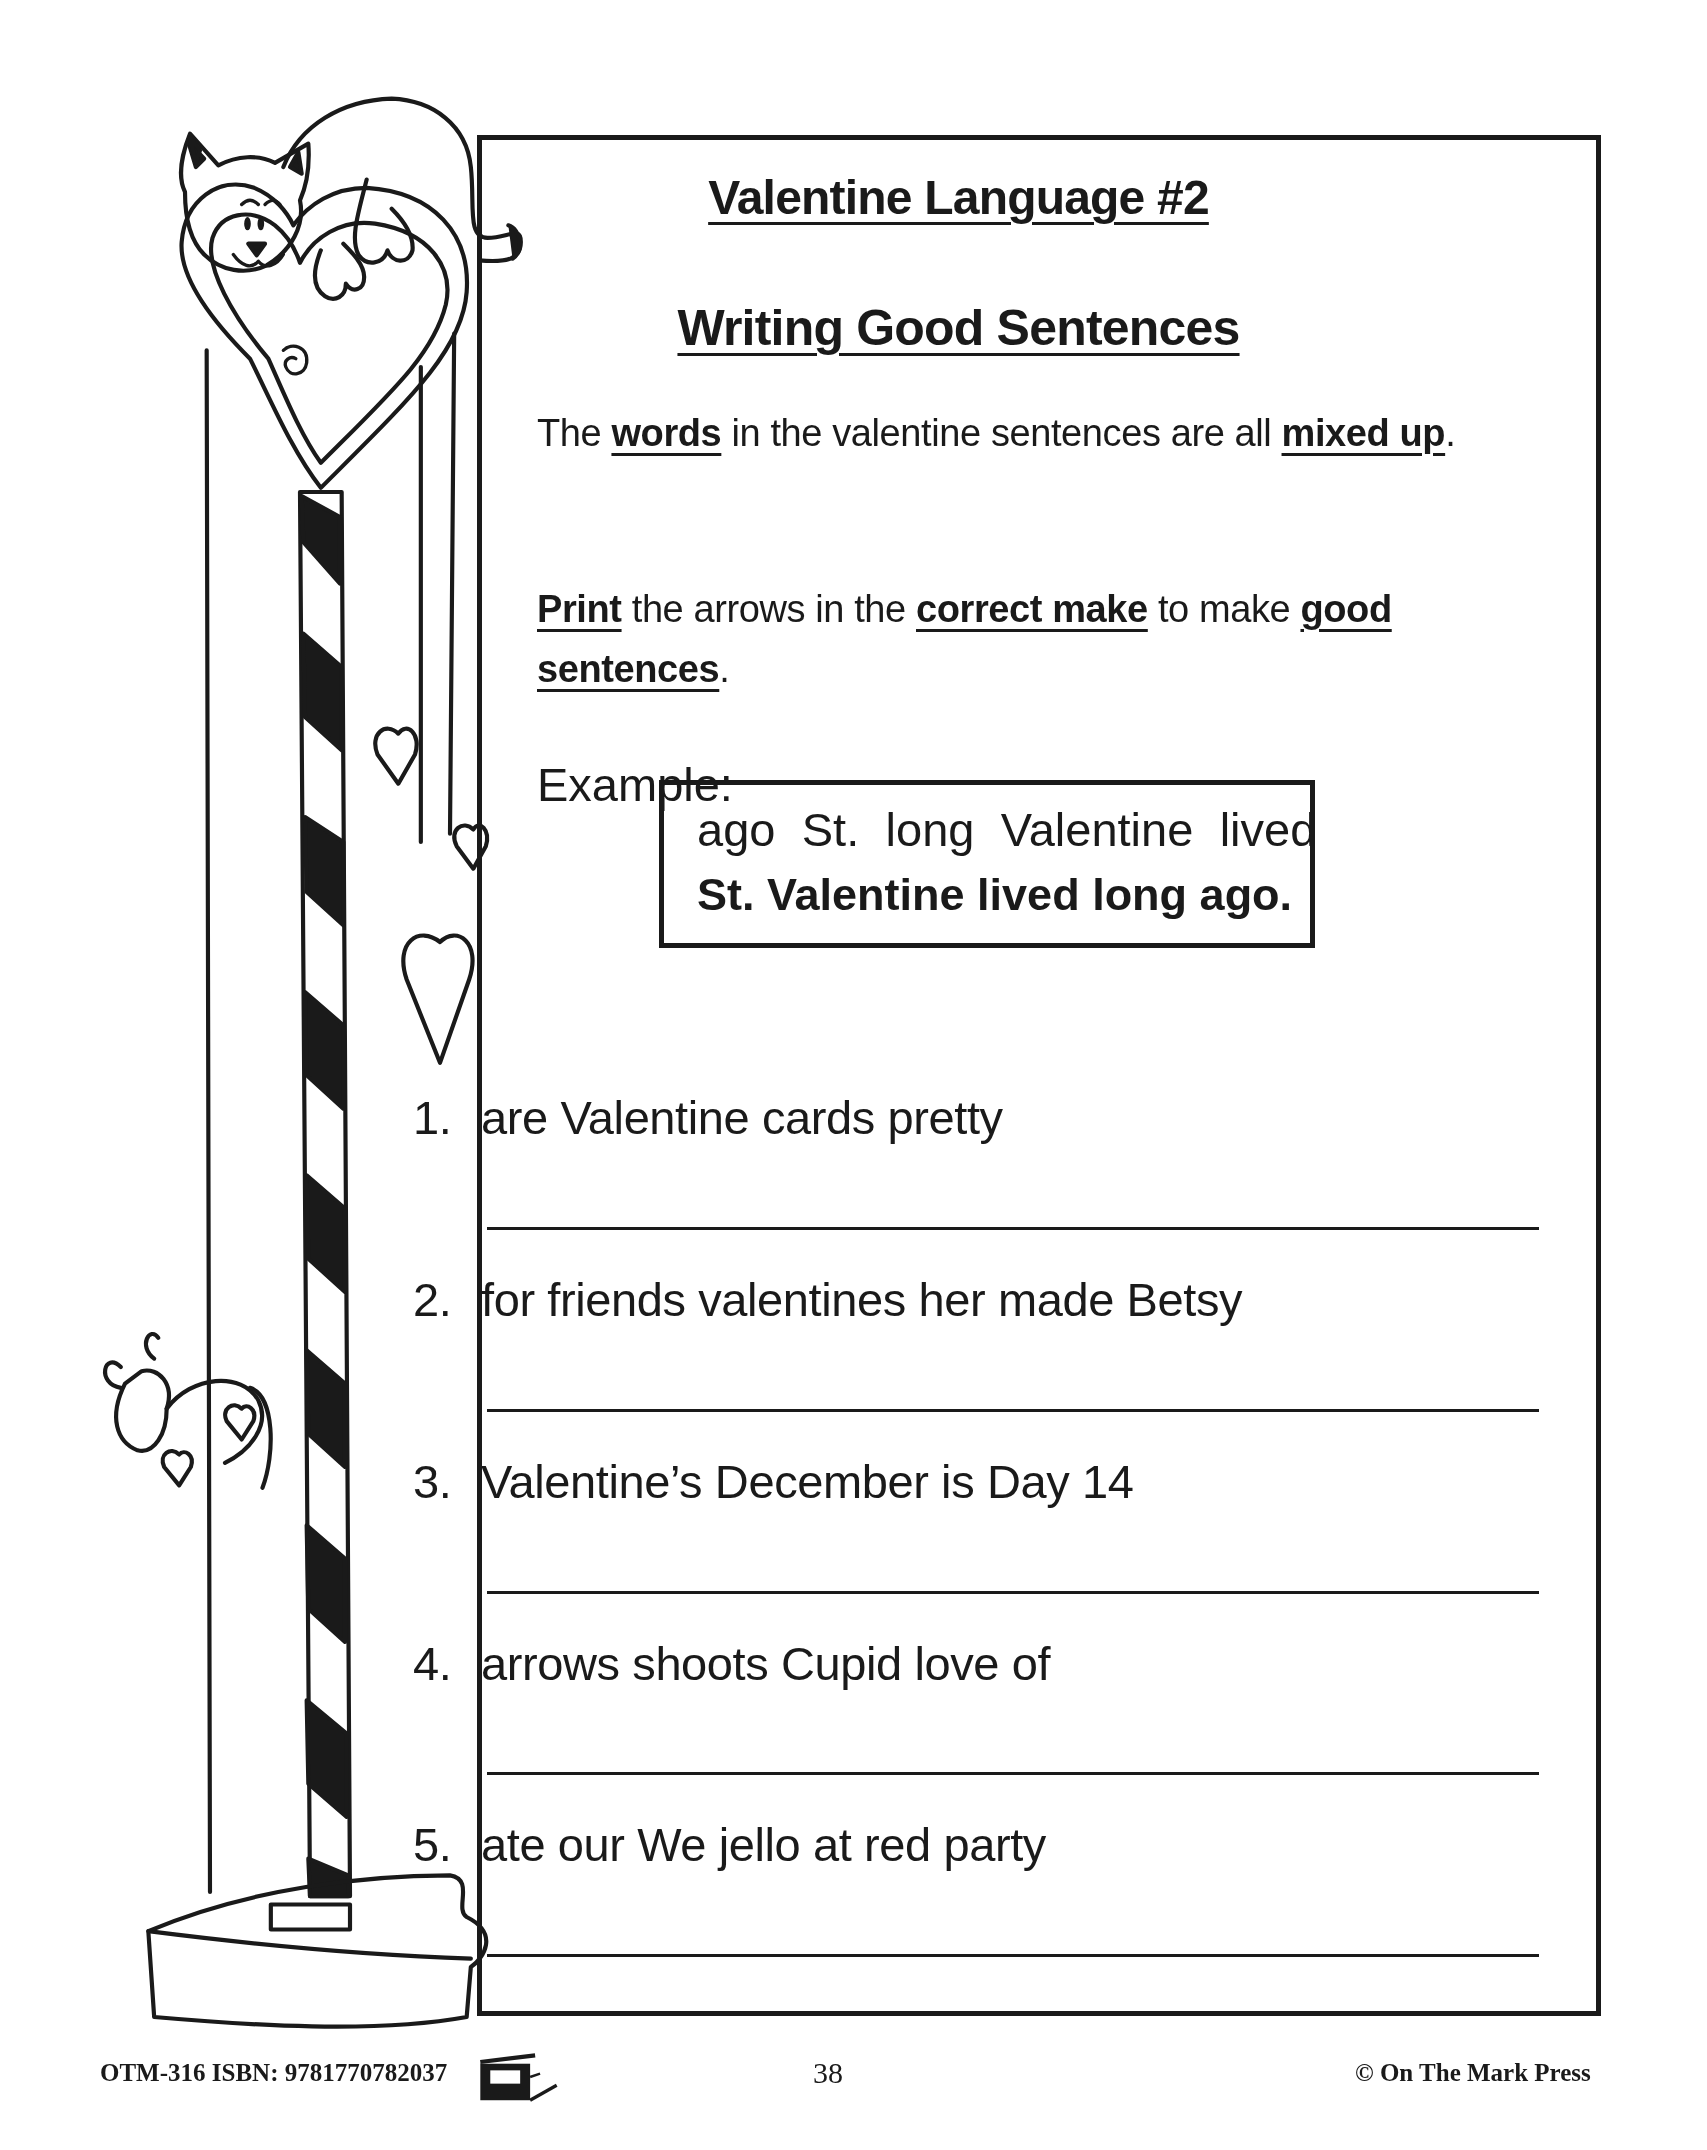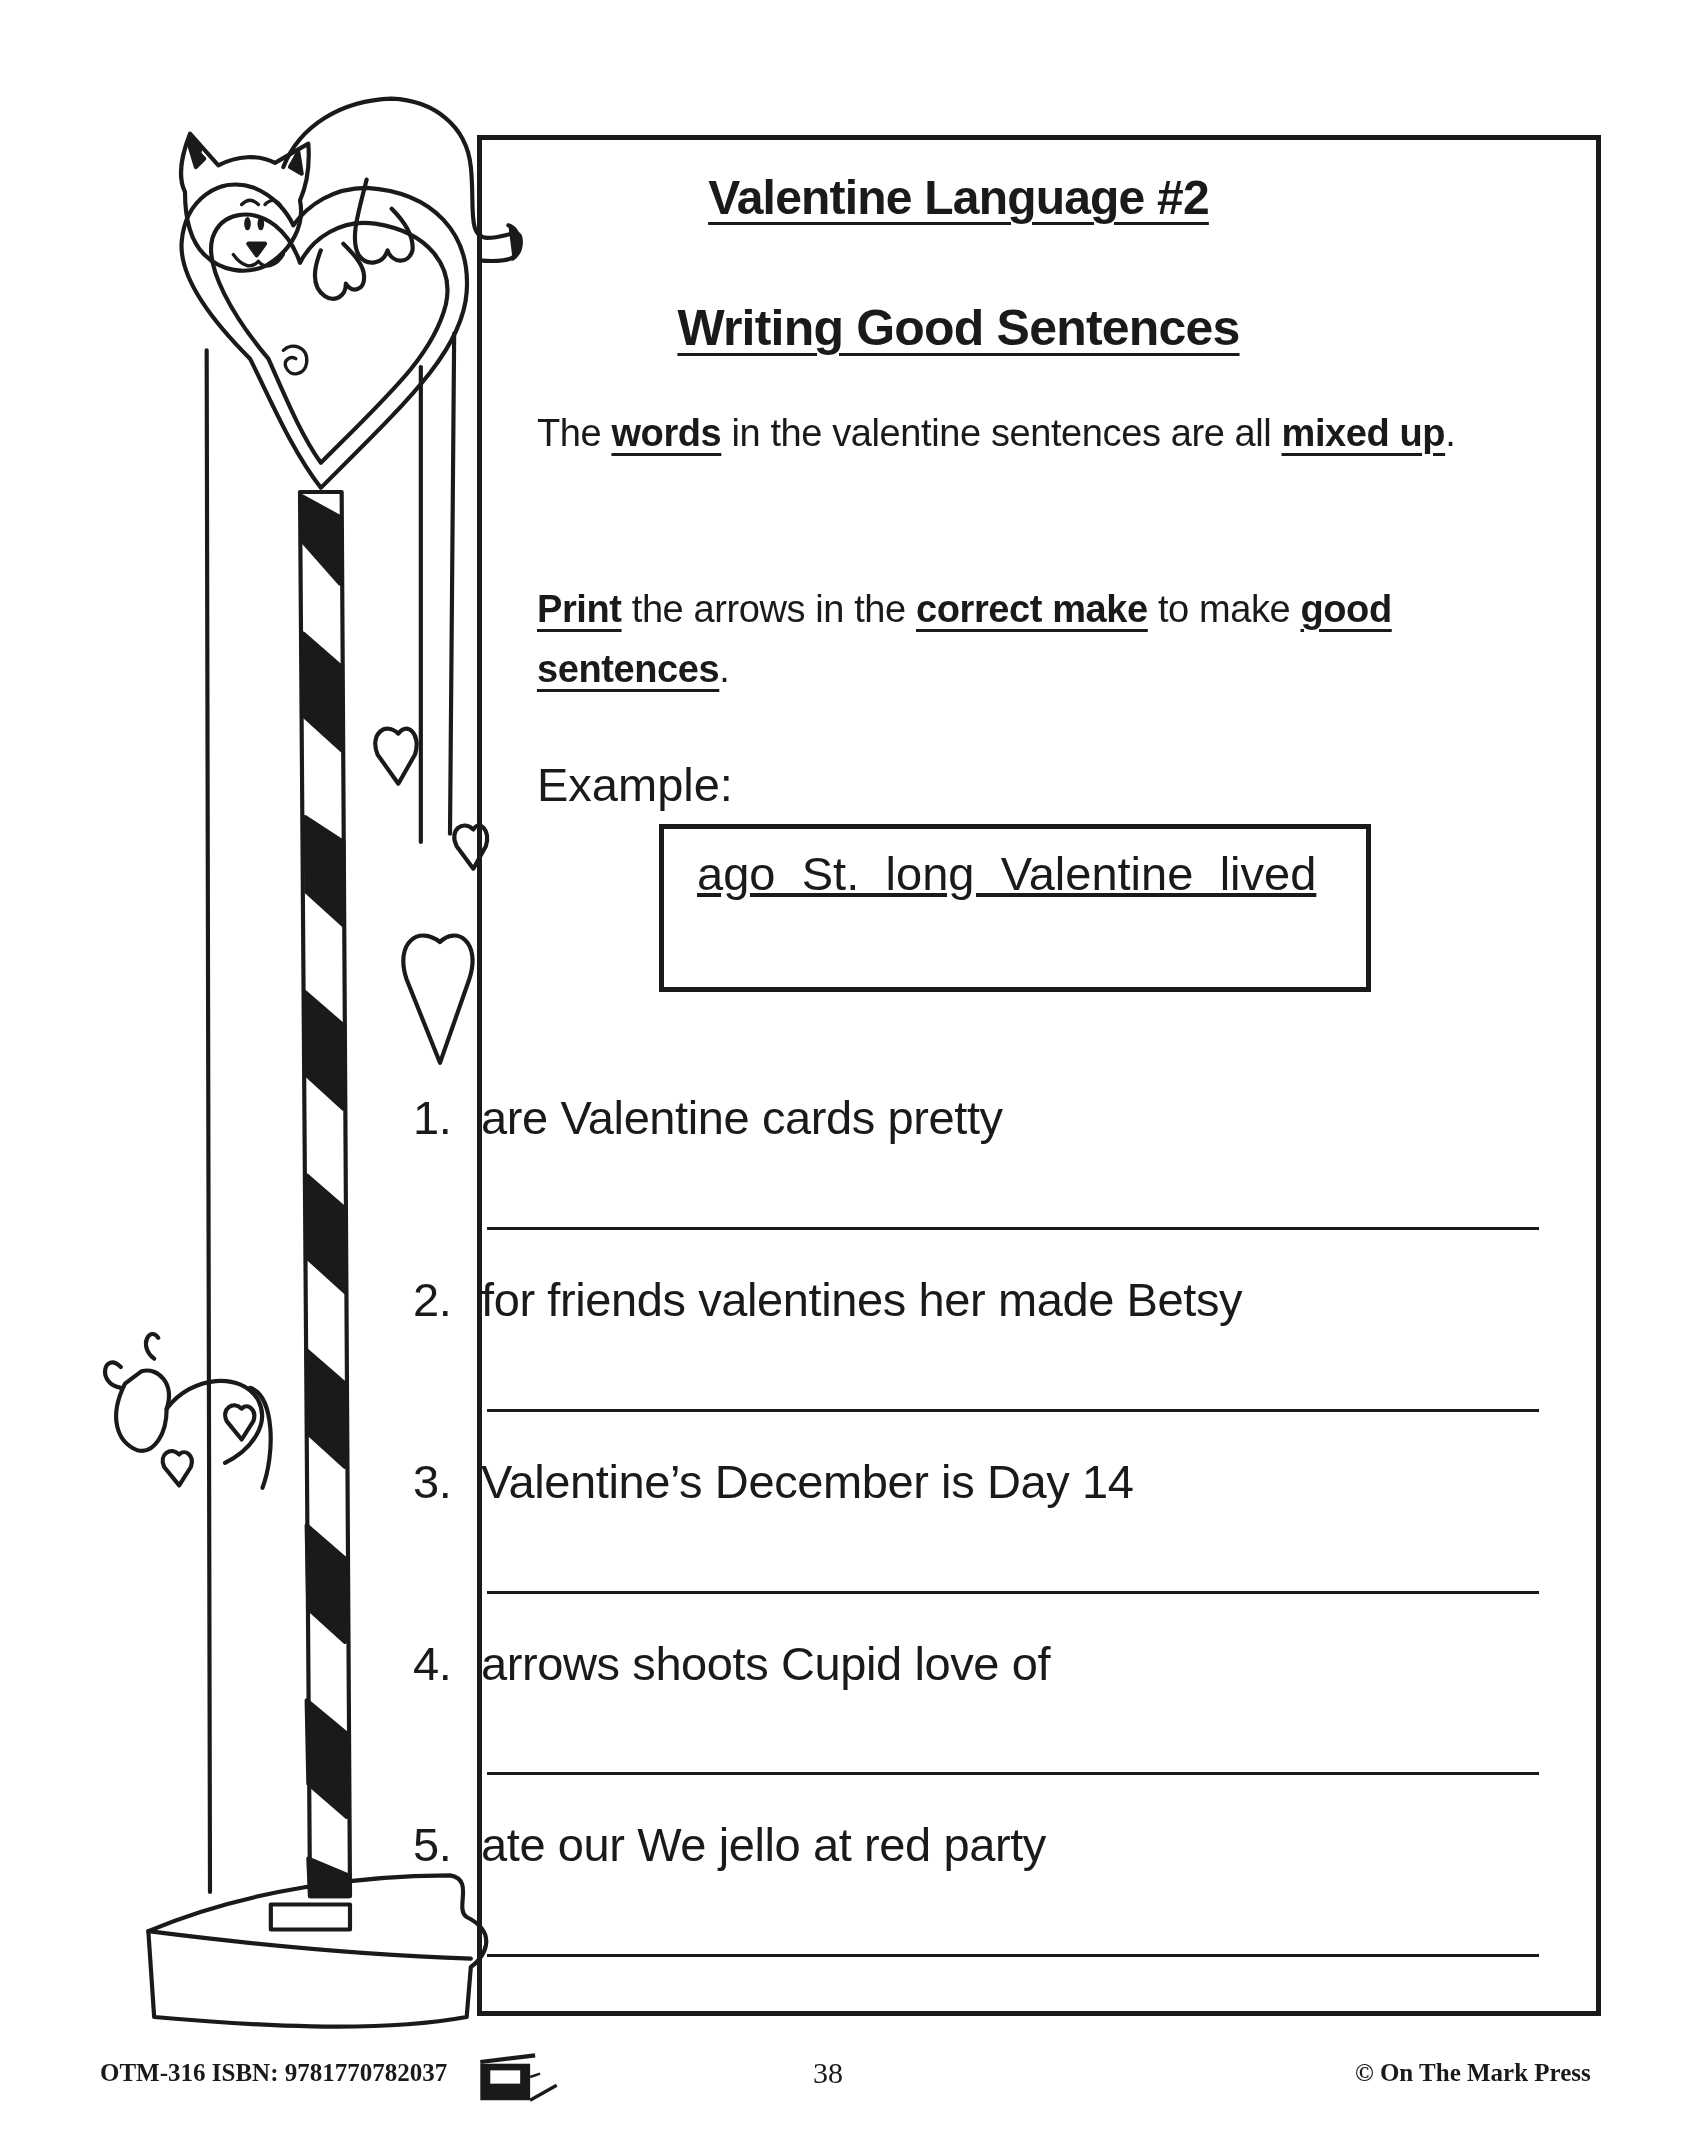--- a/index.html
+++ b/index.html
@@ -6,21 +6,21 @@
   body { width: 1707px; height: 2151px; position: relative; overflow: hidden; color: #1a1a1a; font-family: "Liberation Sans", "DejaVu Sans", sans-serif; }
   .frame { position: absolute; left: 477px; top: 135px; width: 1124px; height: 1881px; border: 5px solid #1a1a1a; box-sizing: border-box; }
   .title { position: absolute; left: 0; width: 100%; text-align: center; font-weight: bold; text-decoration: underline; text-decoration-thickness: 3.3px; text-underline-offset: 8.3px; font-size: 48px; letter-spacing: -0.8px; margin-top: 16px; }
   .t1 { top: 154px; left: 250px; width: 1417px; }
   .t2 { top: 283px; left: 250px; width: 1417px; font-size: 50px; }
   .para { position: absolute; left: 537px; font-size: 38px; line-height: 60px; letter-spacing: -0.4px; }
   .para b { text-decoration: underline; text-decoration-thickness: 3.3px; text-underline-offset: 6.7px; }
   .p1 { top: 403px; width: 1042px; }
   .p2 { top: 579px; width: 1042px; }
   .example-label { position: absolute; left: 537px; top: 757px; font-size: 47px; }
-  .example-box { position: absolute; left: 659px; top: 824px; width: 712px; height: 168px; border: 5px solid #1a1a1a; box-sizing: border-box; padding: 11.7px 25px 0 33px; text-decoration: underline; }
+  .example-box { position: absolute; left: 659px; top: 780px; width: 656px; height: 168px; border: 5px solid #1a1a1a; box-sizing: border-box; padding: 11.7px 25px 0 33px; }
   .ex-mixed { font-size: 47px; word-spacing: 13.3px; line-height: 65px; white-space: nowrap; }
   .ex-answer { font-size: 45px; font-weight: bold; line-height: 65px; white-space: nowrap; }
   .item { position: absolute; left: 393px; font-size: 47px; letter-spacing: -0.4px; white-space: nowrap; margin-left: 20px; }
   .item .num { display: inline-block; width: 68px; }
   .answer-line { position: absolute; left: 487px; width: 1052px; height: 3.3px; background: #1a1a1a; border: none; }
   .footer { position: absolute; top: 2059px; font-family: "Liberation Serif", "DejaVu Serif", serif; font-size: 25px; }
   .f-left { left: 100px; font-weight: bold; }
   .f-center { left: 813px; font-size: 30px; top: 2056px; }
   .f-right { left: 1355px; font-weight: bold; }
   .copier { position: absolute; left: 477px; top: 2052px; width: 83px; height: 50px; }
@@ -100,20 +100,21 @@
 <div class="para p1">
   <span>The </span><b>words</b><span> in the valentine sentences are all </span><b>mixed up</b><span>.</span>
 </div>
 <div class="para p2">
   <b>Print</b><span> the arrows in the </span><b>correct make</b><span> to make </span><b>good sentences</b><span>.</span>
 </div>
 
 <div class="example-label">Example:</div>
 <div class="example-box">
   <div class="ex-mixed">ago St. long Valentine  lived</div>
+  <div class="ex-answer">St. Valentine lived long ago.</div>
 </div>
 
 <div class="item" style="top:1090px"><span class="num">1.</span><span>are Valentine cards pretty</span></div>
 <div class="answer-line" style="top:1227px"></div>
 
 <div class="item" style="top:1272px"><span class="num">2.</span><span>for friends valentines her made Betsy</span></div>
 <div class="answer-line" style="top:1409px"></div>
 
 <div class="item" style="top:1454px"><span class="num">3.</span><span>Valentine’s December is Day 14</span></div>
 <div class="answer-line" style="top:1591px"></div>

